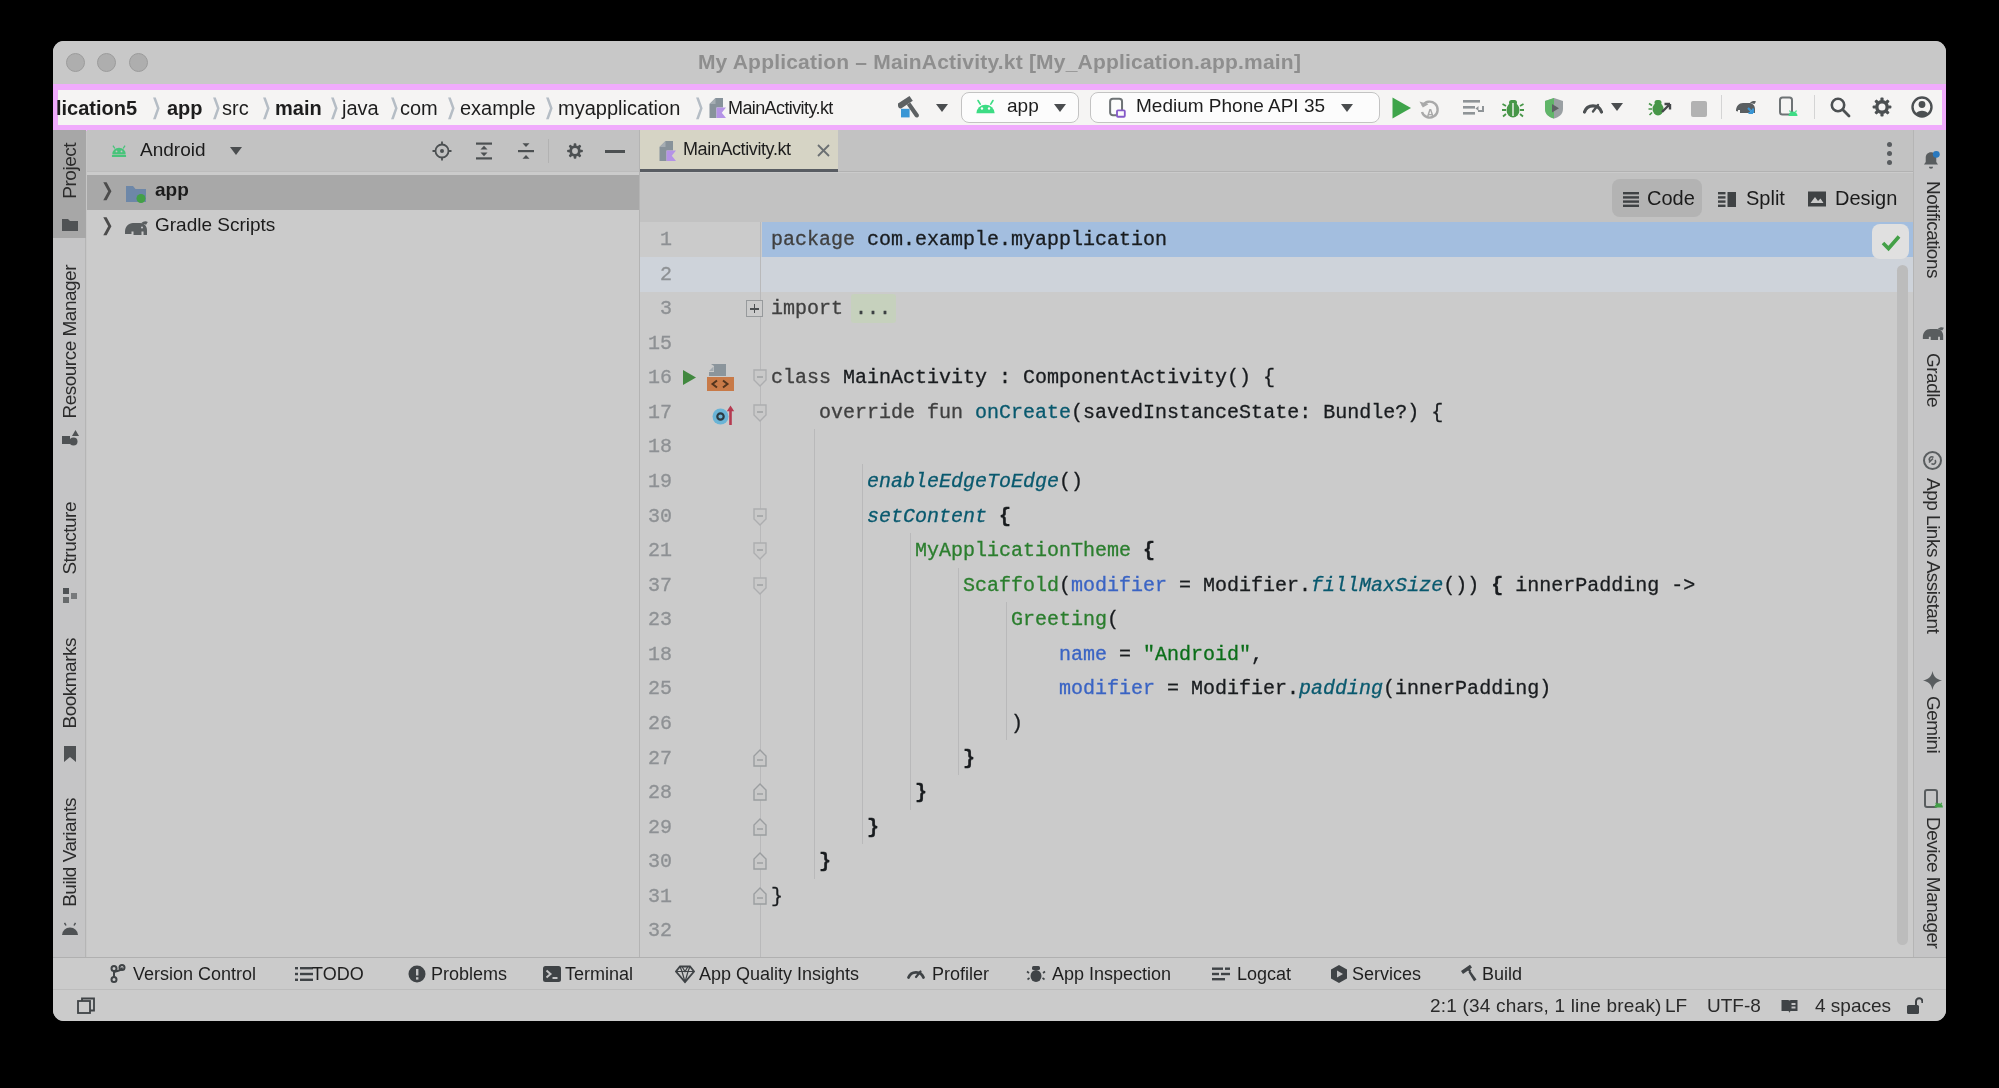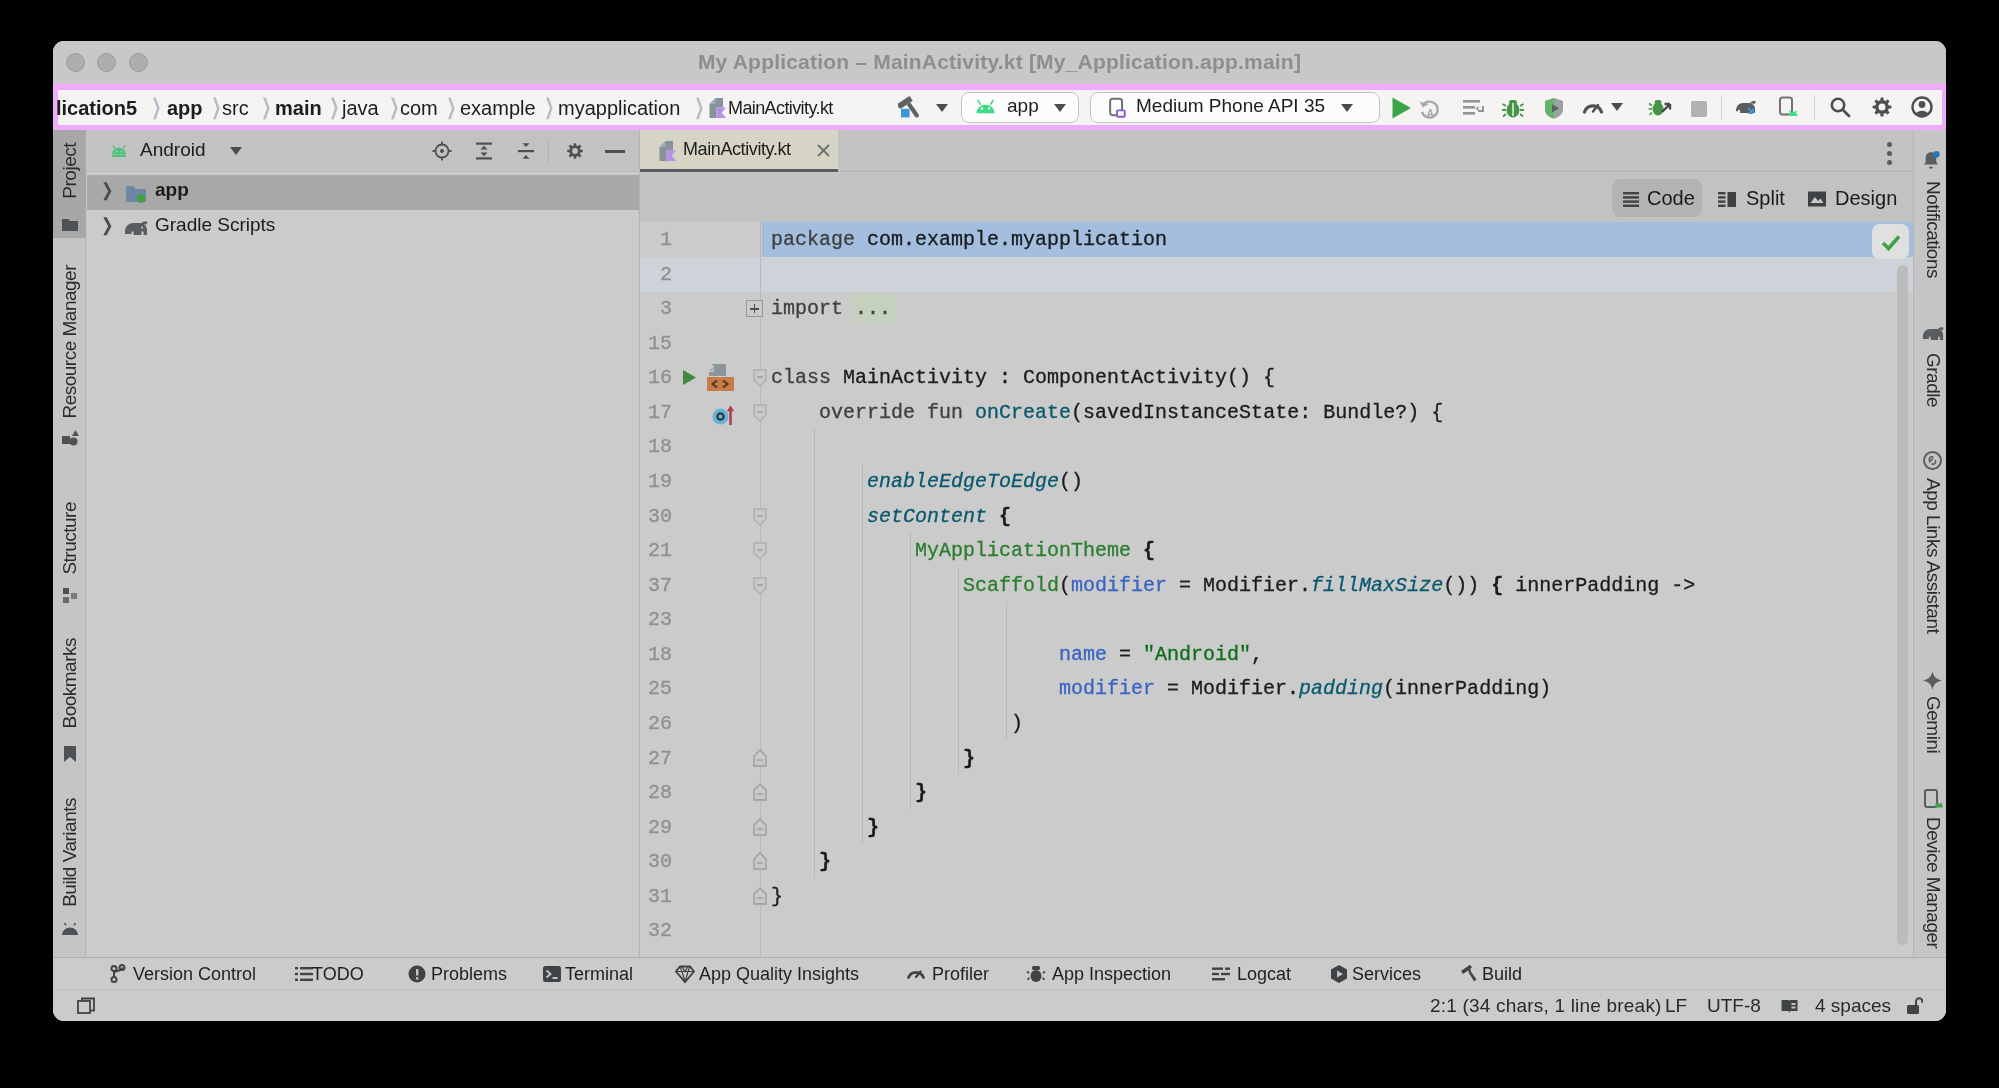--- a/index.html
+++ b/index.html
@@ -388,21 +388,21 @@
   <div class="ln" style="top:34.6px"><span class="num">2</span></div>
   <div class="ln" style="top:69.1px"><span class="num">3</span><span class="abs" style="left:211px;top:3px;width:45px;height:29px;background:#c6d1bd;border-radius:3px"></span><span class="ct"><span class="kw">import</span> <span style="color:#3c4043">...</span></span></div>
   <div class="ln" style="top:103.7px"><span class="num">15</span></div>
   <div class="ln" style="top:138.3px"><span class="num">16</span><span class="ct"><span class="kw">class</span> MainActivity : ComponentActivity() {</span></div>
   <div class="ln" style="top:172.9px"><span class="num">17</span><span class="ct">    <span class="kw">override</span> <span class="kw">fun</span> <span class="fn">onCreate</span>(savedInstanceState: Bundle?) {</span></div>
   <div class="ln" style="top:207.4px"><span class="num">18</span></div>
   <div class="ln" style="top:242px"><span class="num">19</span><span class="ct">        <span class="fni">enableEdgeToEdge</span>()</span></div>
   <div class="ln" style="top:276.6px"><span class="num">30</span><span class="ct">        <span class="fni">setContent</span> <b>{</b></span></div>
   <div class="ln" style="top:311.1px"><span class="num">21</span><span class="ct">            <span class="gfn">MyApplicationTheme</span> <b>{</b></span></div>
   <div class="ln" style="top:345.7px"><span class="num">37</span><span class="ct">                <span class="gfn">Scaffold</span>(<span class="na">modifier</span> = Modifier.<span class="fni">fillMaxSize</span>()) <b>{</b> innerPadding -&gt;</span></div>
-  <div class="ln" style="top:380.3px"><span class="num">23</span></div>
+  <div class="ln" style="top:380.3px"><span class="num">23</span><span class="ct">                    <span class="gfn">Greeting</span>(</span></div>
   <div class="ln" style="top:414.9px"><span class="num">18</span><span class="ct">                        <span class="na">name</span> = <span class="str">"Android"</span>,</span></div>
   <div class="ln" style="top:449.4px"><span class="num">25</span><span class="ct">                        <span class="na">modifier</span> = Modifier.<span class="fni">padding</span>(innerPadding)</span></div>
   <div class="ln" style="top:484px"><span class="num">26</span><span class="ct">                    )</span></div>
   <div class="ln" style="top:518.6px"><span class="num">27</span><span class="ct">                <b>}</b></span></div>
   <div class="ln" style="top:553.1px"><span class="num">28</span><span class="ct">            <b>}</b></span></div>
   <div class="ln" style="top:587.7px"><span class="num">29</span><span class="ct">        <b>}</b></span></div>
   <div class="ln" style="top:622.3px"><span class="num">30</span><span class="ct">    <b>}</b></span></div>
   <div class="ln" style="top:656.9px"><span class="num">31</span><span class="ct">}</span></div>
   <div class="ln" style="top:691.4px"><span class="num">32</span></div>
   <div class="abs" style="left:106px;top:78px;width:17px;height:17px;background:#cbcbcb;border:1px solid #979a9c">

